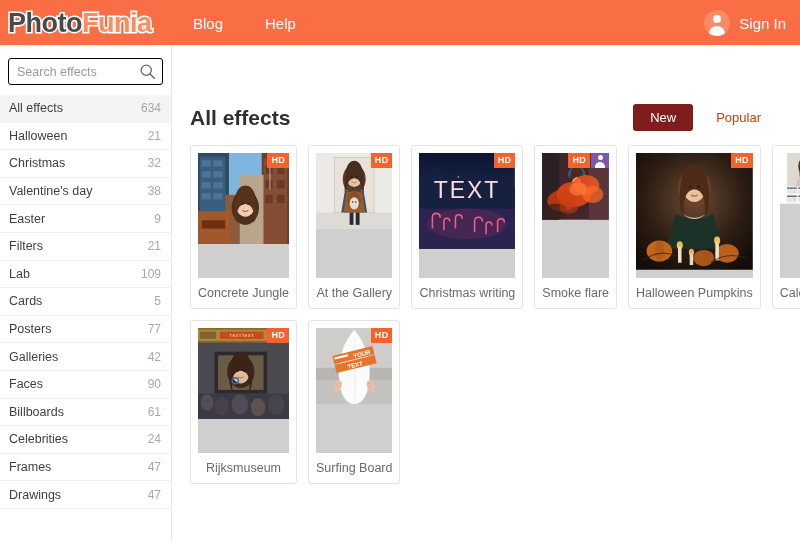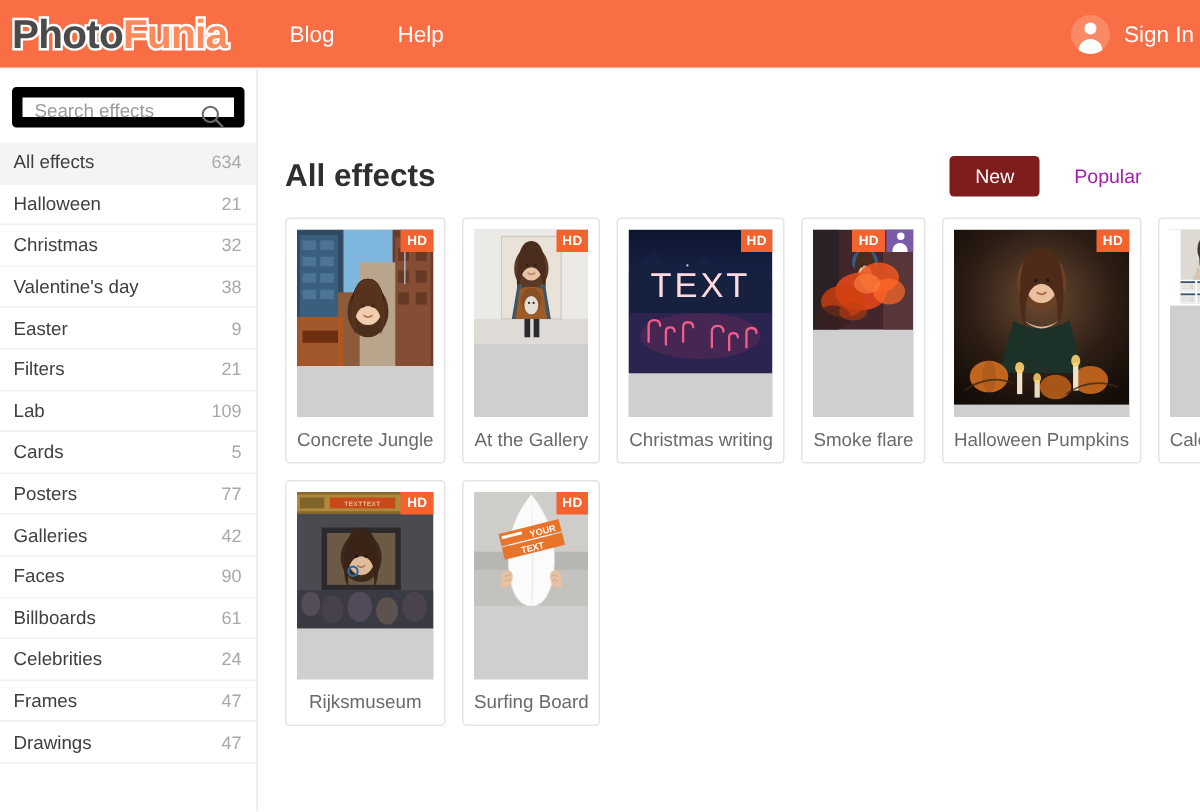--- a/index.html
+++ b/index.html
@@ -38,21 +38,21 @@
     padding: 0 21px;
     color: #ffffff;
     font-size: 15px;
     text-decoration: none;
     cursor: pointer;
   }
   .nav-item.active { background: #fb7d57; }
 
   .signin {
     position: absolute;
-    right: 4px; top: 0;
+    right: 14px; top: 0;
     height: 46px;
     display: flex; align-items: center;
     gap: 9px; cursor: pointer;
   }
   .avatar {
     width: 26px; height: 26px; border-radius: 50%;
     background: #fa8a66;
     position: relative; overflow: hidden;
   }
   .avatar::before {
@@ -74,21 +74,21 @@
   .sidebar {
     width: 172px; flex: 0 0 172px;
     border-right: 1px solid #e8e8e8;
     background: #ffffff;
     padding-top: 12px;
     overflow: hidden;
   }
   .search-wrap { padding: 0 8px 10px 8px; }
   .search-box {
     position: relative;
-    border: 7px solid #000000;
+    border: 1px solid #000000;
     border-radius: 3px;
     height: 27px;
     background: #ffffff;
   }
   .search-input {
     width: 100%; height: 100%;
     border: 0; outline: 0; background: transparent;
     padding: 0 26px 0 8px;
     font-size: 12.5px;
     font-family: "Liberation Sans", sans-serif;
@@ -119,21 +119,21 @@
     padding-top: 58px; padding-bottom: 14px;
     padding-right: 6px;
   }
   .page-title { font-size: 21px; font-weight: bold; color: #2f2f2f; }
   .toggles { display: flex; align-items: center; gap: 6px; }
   .toggle {
     font-size: 13px;
     padding: 6px 17px;
     border-radius: 3px;
     cursor: pointer;
-    color: #a21caf;
+    color: #c2410c;
     background: transparent;
     border: 0;
     font-family: "Liberation Sans", sans-serif;
   }
   .toggle.active { background: #7f1d1d; color: #ffffff; }
 
   .grid {
     display: grid;
     grid-template-columns: repeat(6, 1fr);
     gap: 11px;

